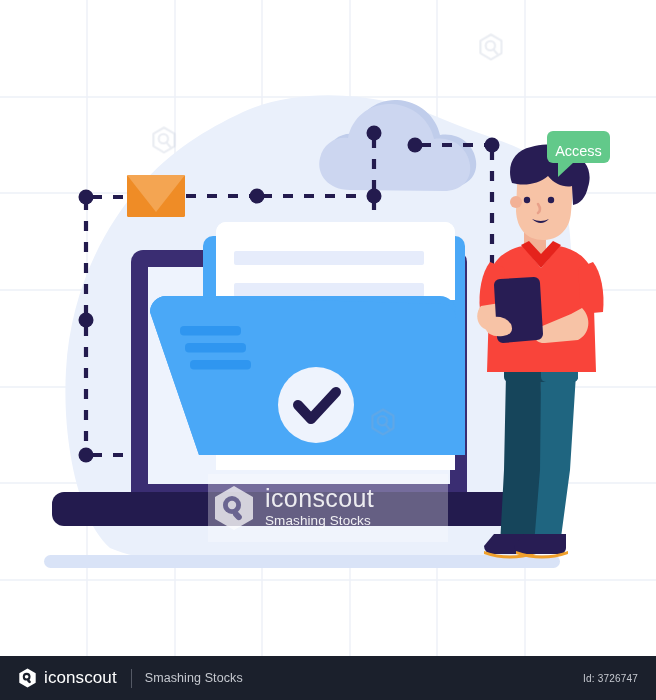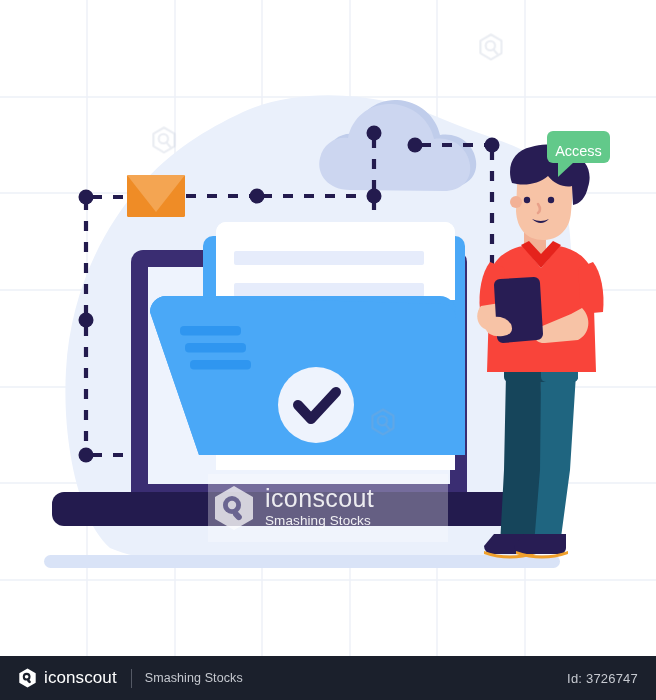--- a/index.html
+++ b/index.html
@@ -56,21 +56,21 @@
   #footer .brand { display: flex; align-items: center; gap: 7px; }
   #footer .brand-logo { width: 19px; height: 20px; }
   #footer .brand-name {
     color: #ffffff; font-size: 17px; letter-spacing: .1px;
   }
   #footer .divider {
     width: 1px; height: 19px; background: #545965; margin: 0 13px 0 14px;
   }
   #footer .contributor { color: #c6c9d0; font-size: 12.5px; letter-spacing: .1px; }
   #footer .spacer { flex: 1; }
-  #footer .asset-id { color: #c6c9d0; font-size: 13px; letter-spacing: .2px; }
+  #footer .asset-id { color: #c6c9d0; font-size: 10px; letter-spacing: .2px; }
 </style>
 </head>
 <body>
 
 <div id="stage">
 
   <div id="illustration">
     <svg viewBox="0 0 656 656" xmlns="http://www.w3.org/2000/svg" aria-hidden="true">
 
       <g stroke="#edf0f7" stroke-width="1.4" fill="none">

